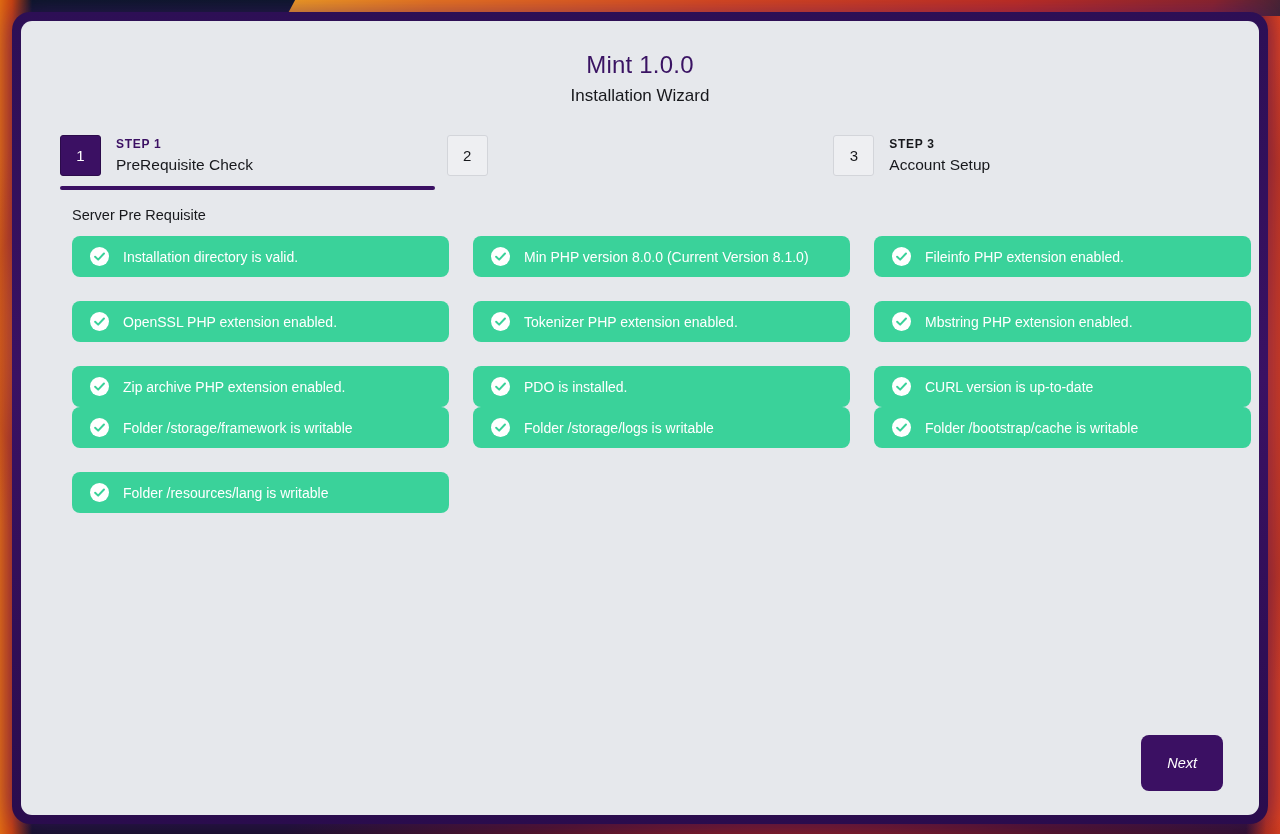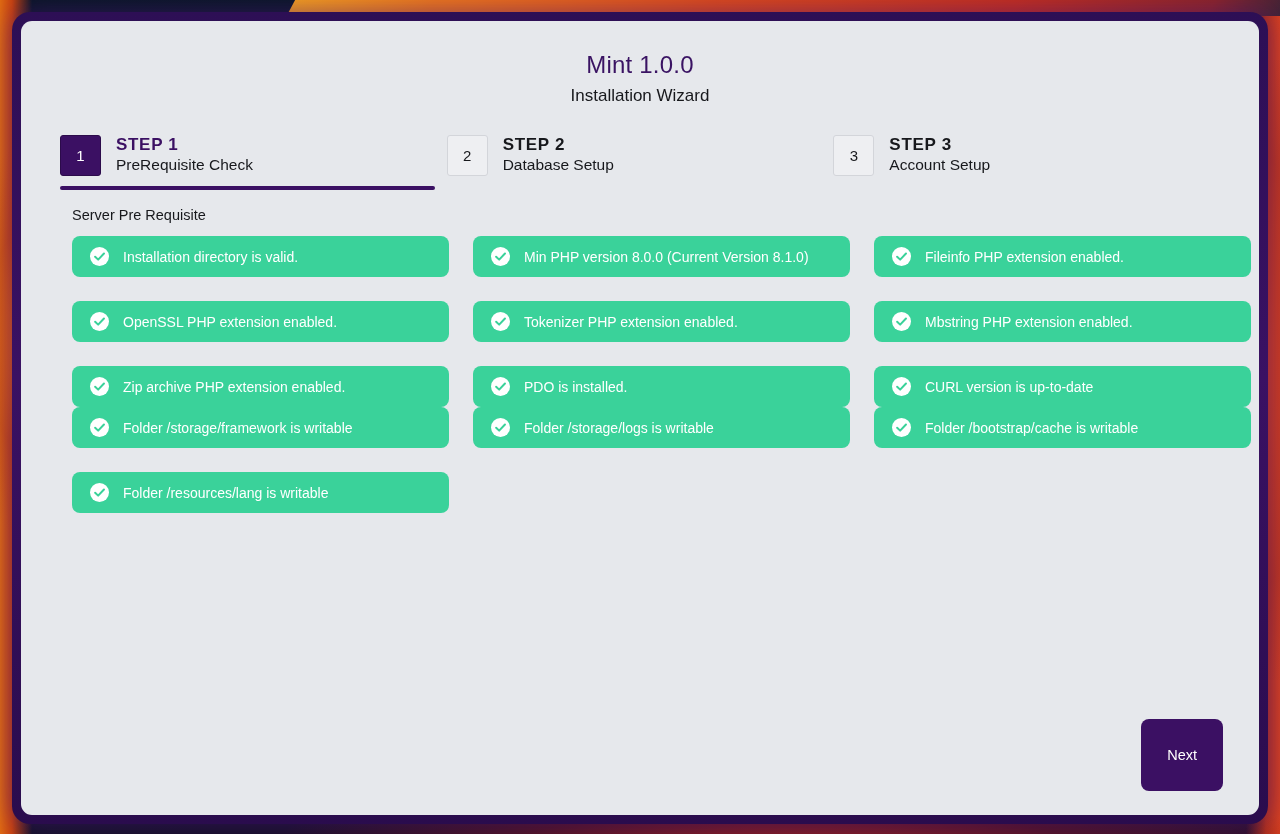--- a/index.html
+++ b/index.html
@@ -137,21 +137,21 @@
     color: #ffffff;
     border: 1px solid #2c0b4b;
   }
   .step.inactive .step-num {
     background: #eeeff2;
     color: #17181c;
     border: 1px solid #d3d5da;
   }
   .step-text { padding-top: 2px; }
   .step-kicker {
-    font-size: 17px;
+    font-size: 12px;
     font-weight: bold;
     letter-spacing: 0.7px;
     line-height: 15px;
   }
   .step.active .step-kicker { color: #3b1063; }
   .step.inactive .step-kicker { color: #17181c; }
   .step-label {
     font-size: 15.5px;
     color: #17181c;
     margin-top: 3px;
@@ -211,23 +211,24 @@
     right: 36px;
     bottom: 24px;
   }
   #next-button {
     background: #3b1063;
     color: #ffffff;
     border: none;
     border-radius: 8px;
     font-family: "Liberation Sans", sans-serif;
     font-size: 14.5px;
-    padding: 27px 26px;
+    padding: 19px 26px;
     cursor: pointer;
     line-height: 18px;
+    font-style: italic;
   }
 </style>
 </head>
 <body>
 
 <div id="bg-frame">
   <div id="bg-corner-tl"></div>
   <div id="bg-corner-br"></div>
   <div id="bg-stripe"></div>
 </div>
@@ -244,24 +245,20 @@
         <div class="step active">
           <div class="step-num">1</div>
           <div class="step-text">
             <div class="step-kicker">STEP 1</div>
             <div class="step-label">PreRequisite Check</div>
           </div>
           <div class="step-underline"></div>
         </div>
         <div class="step inactive">
           <div class="step-num">2</div>
-          <div class="step-text">
-            <div class="step-kicker">STEP 2</div>
-            <div class="step-label">Database Setup</div>
-          </div>
         </div>
         <div class="step inactive">
           <div class="step-num">3</div>
           <div class="step-text">
             <div class="step-kicker">STEP 3</div>
             <div class="step-label">Account Setup</div>
           </div>
         </div>
       </div>
 

